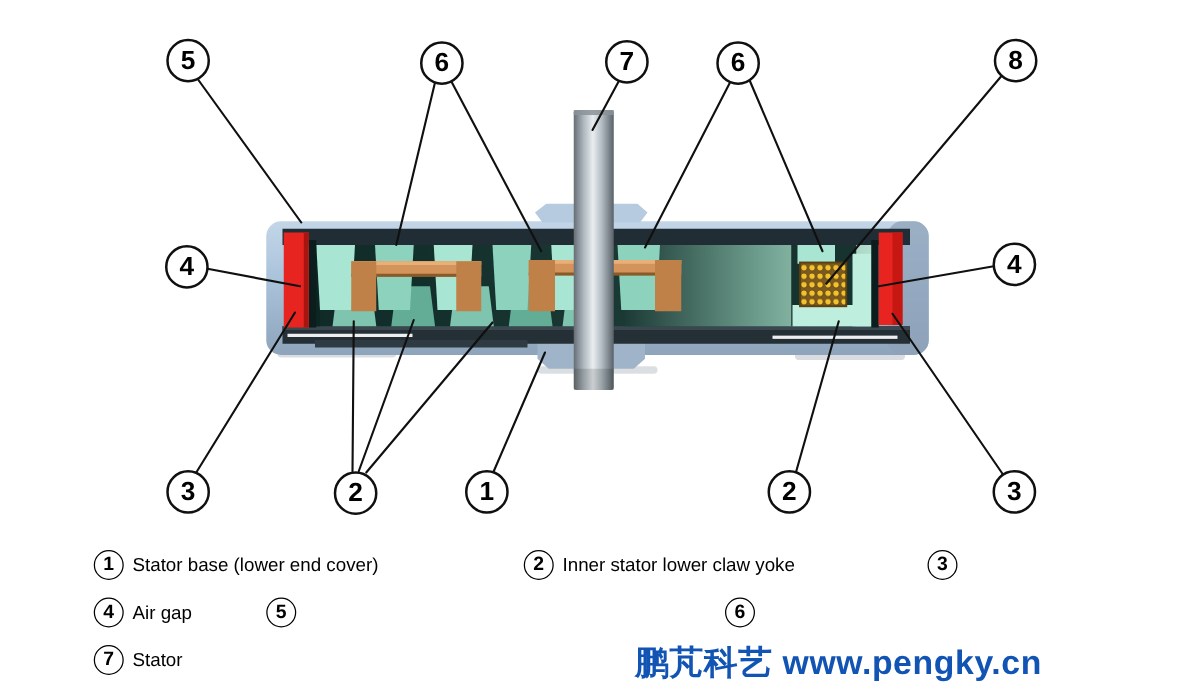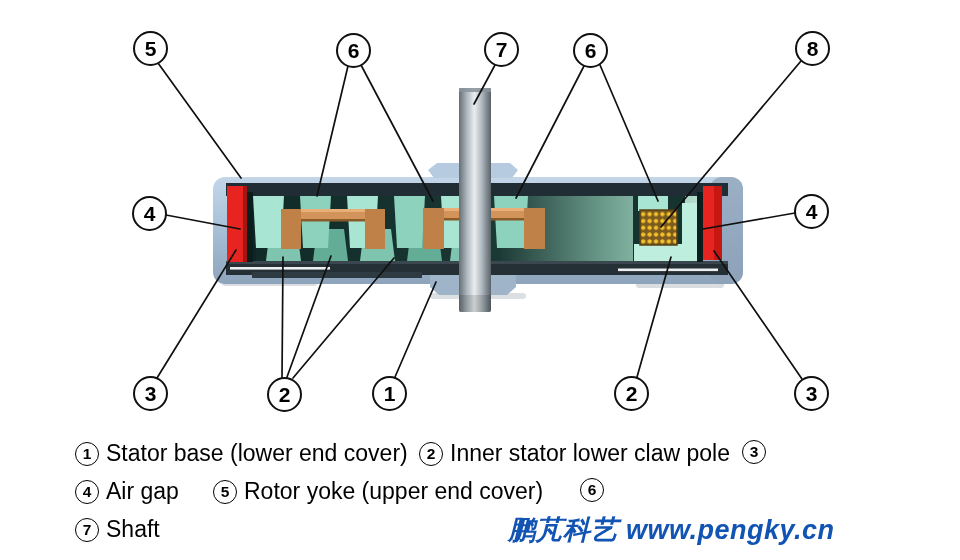--- a/index.html
+++ b/index.html
@@ -16,24 +16,24 @@
     position:absolute;width:35px;height:35px;border:2.6px solid var(--line-black);
     border-radius:50%;background:#fff;display:flex;align-items:center;justify-content:center;
     font-size:21px;font-weight:bold;color:#000;
   }
   .legend-item{position:absolute;display:flex;align-items:center;gap:7px;white-space:nowrap}
   .legend-num{
     width:24px;height:24px;border:1.7px solid #000;border-radius:50%;
     display:inline-flex;align-items:center;justify-content:center;
     font-size:15.5px;font-weight:bold;color:#000;flex:0 0 auto;
   }
-  .legend-label{font-size:23px;color:#000}
+  .legend-label{font-size:15px;color:#000}
   #watermark{
     position:absolute;left:508px;top:512px;font-size:27px;font-weight:bold;
-    font-style:italic;color:var(--watermark-blue);letter-spacing:.5px;white-space:nowrap;
+    color:var(--watermark-blue);letter-spacing:.5px;white-space:nowrap;
   }
 </style>
 </head>
 <body>
 
 <div id="stage">
 
   <svg id="diagram-svg" width="960" height="560" viewBox="0 0 960 560">
     <defs>
       <linearGradient id="gradCase" x1="0" y1="0" x2="0" y2="1">
@@ -199,36 +199,35 @@
   <div class="callout" style="left:794px;top:376px">
       <span>3</span>
     </div>
 
   <div class="legend-item" style="left:75px;top:440px">
     <span class="legend-num">1</span>
     <span class="legend-label">Stator base (lower end cover)</span>
   </div>
   <div class="legend-item" style="left:419px;top:440px">
     <span class="legend-num">2</span>
-    <span class="legend-label">Inner stator lower claw pole</span>
+    <span class="legend-label">Inner stator lower claw yoke</span>
   </div>
   <div class="legend-item" style="left:742px;top:440px">
     <span class="legend-num">3</span>
   </div>
   <div class="legend-item" style="left:75px;top:478px">
     <span class="legend-num">4</span>
     <span class="legend-label">Air gap</span>
   </div>
   <div class="legend-item" style="left:213px;top:478px">
     <span class="legend-num">5</span>
-    <span class="legend-label">Rotor yoke (upper end cover)</span>
   </div>
   <div class="legend-item" style="left:580px;top:478px">
     <span class="legend-num">6</span>
   </div>
   <div class="legend-item" style="left:75px;top:516px">
     <span class="legend-num">7</span>
-    <span class="legend-label">Shaft</span>
+    <span class="legend-label">Stator</span>
   </div>
 
   <div id="watermark">鹏芃科艺 www.pengky.cn</div>
 
 </div>
 
 </body></html>

